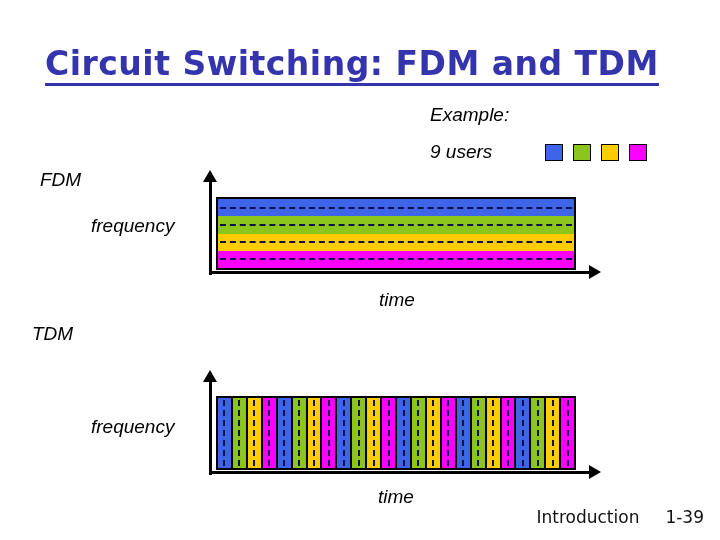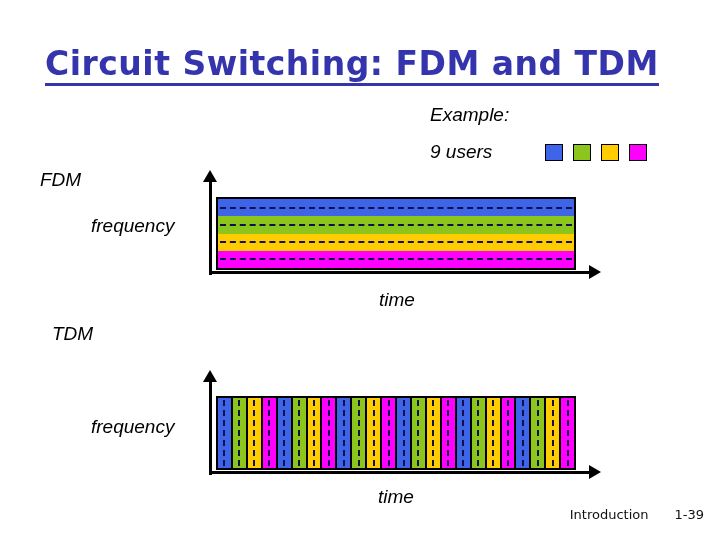--- a/index.html
+++ b/index.html
@@ -8,21 +8,21 @@
 
   
   .title{position:absolute;left:45px;top:46px;font-family:"DejaVu Sans",sans-serif;
          font-weight:bold;font-size:33px;letter-spacing:.5px;color:var(--title-color,#3434ac);
          border-bottom:3px solid var(--title-color,#3434ac);padding-bottom:1px;line-height:1.1;}
 
   .lbl{position:absolute;font-size:19px;line-height:1.2;color:#000;font-style:italic;}
   .lbl-fdm{left:40px;top:133px;margin-top:36px;}
   .lbl-example{left:430px;top:104px;}
   .lbl-users{left:430px;top:141px;}
-  .lbl-tdm{left:52px;top:323px;}
+  .lbl-tdm{left:32px;top:323px;}
   .lbl-freq-fdm{left:91px;top:215px;}
   .lbl-time-fdm{left:379px;top:289px;}
   .lbl-freq-tdm{left:91px;top:416px;}
   .lbl-time-tdm{left:378px;top:486px;}
 
   
   .legend{position:absolute;left:545px;top:144px;display:flex;gap:10px;}
   .legend .sq{width:18px;height:17px;border:1px solid #000;box-sizing:border-box;}
 
   
@@ -42,21 +42,21 @@
   
   .tdm-stripes{position:absolute;left:216px;top:396px;width:360px;height:74px;
                border:2px solid #000;box-sizing:border-box;display:flex;flex-direction:row;}
   .stripe{flex:1;position:relative;border-right:2px solid #000;}
   .stripe:last-child{border-right:none;}
   .stripe .vdash{position:absolute;top:2px;bottom:2px;left:50%;margin-left:-1px;
                  border-left:2px dashed var(--dash-color,#10104a);}
 
   
   .footer{position:absolute;right:16px;top:507px;font-family:"DejaVu Sans",sans-serif;
-          font-size:13px;color:#111;display:flex;gap:26px;}
+          font-size:17px;color:#111;display:flex;gap:26px;}
 </style>
 </head>
 <body>
 
 <div class="slide">
 
   <div class="title">Circuit Switching: FDM and TDM</div>
 
   <div class="lbl lbl-fdm">FDM</div>
   <div class="lbl lbl-example">Example:</div>

